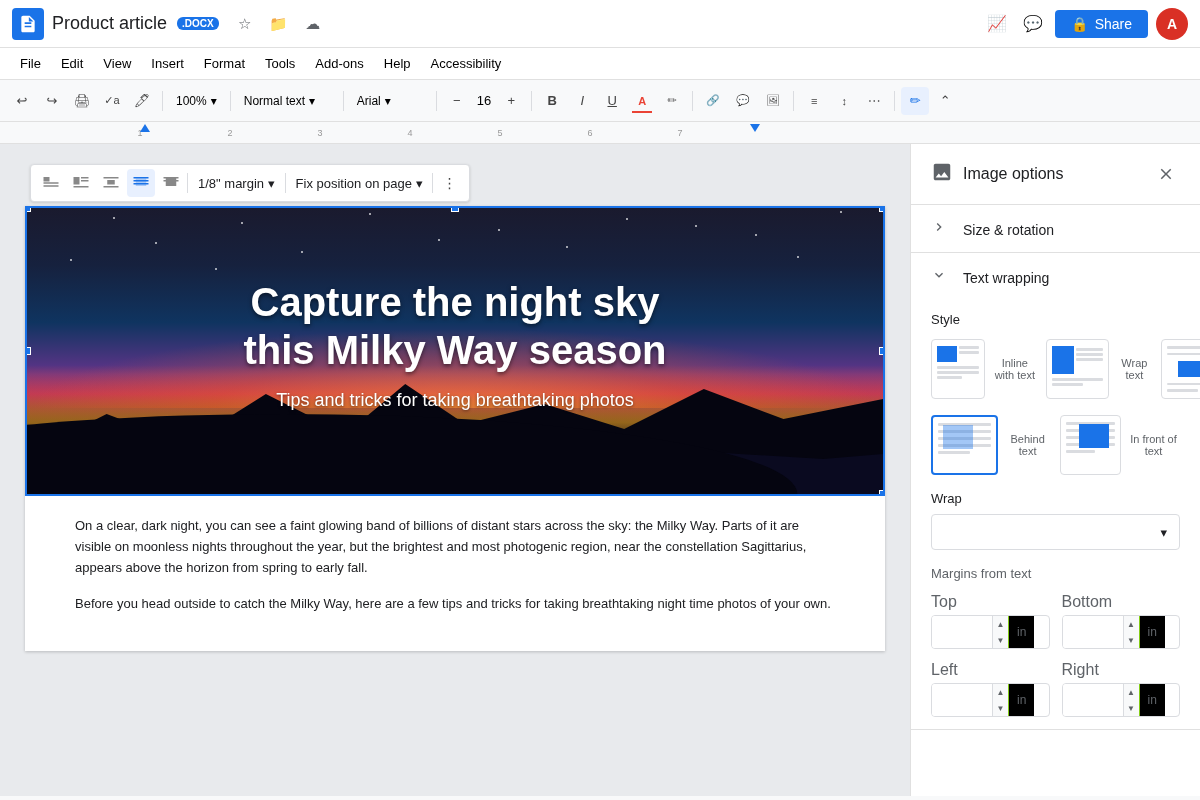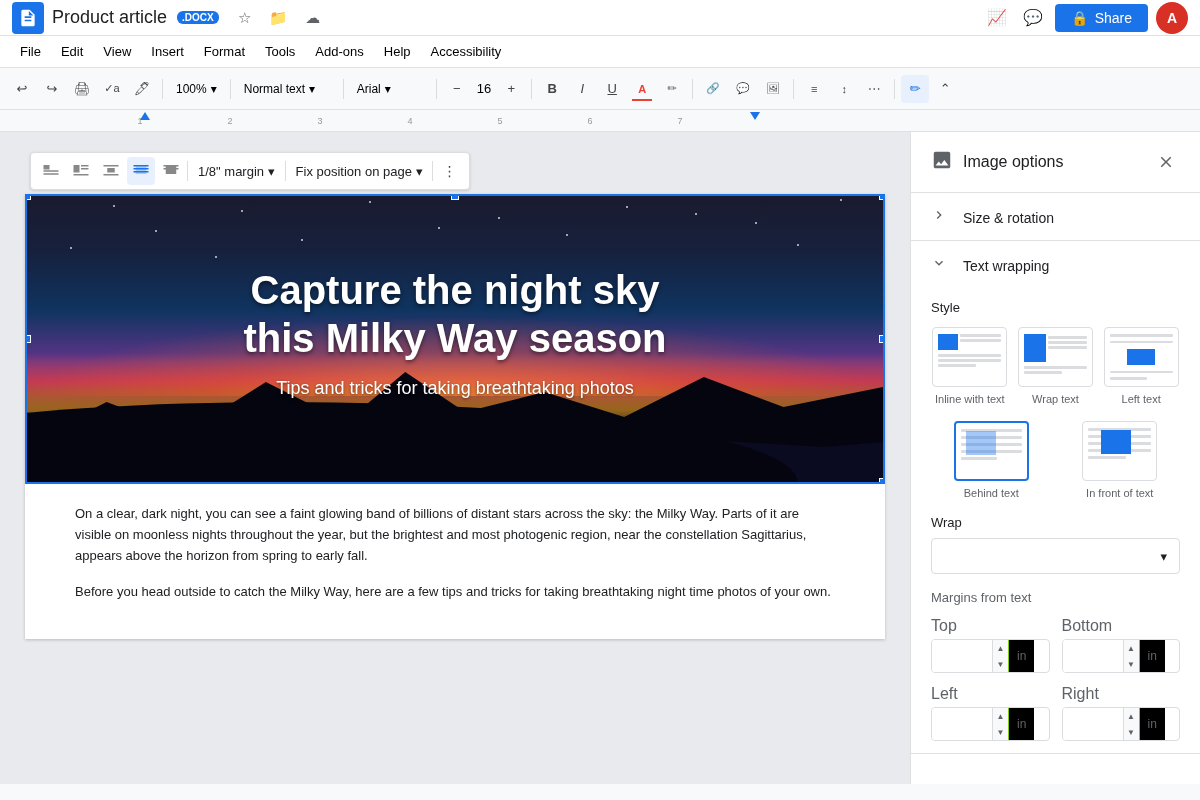--- a/index.html
+++ b/index.html
@@ -5,21 +5,21 @@
     * { box-sizing: border-box; margin: 0; padding: 0; }
     body { font-family: 'Arial', sans-serif; font-size: 13px; background: #f8f9fa; overflow: hidden; width: 1200px; height: 800px; }
 
     
     .top-bar {
       display: flex;
       align-items: center;
       background: #fff;
       border-bottom: 1px solid #e0e0e0;
       padding: 4px 12px;
-      height: 36px;
+      height: 48px;
       gap: 8px;
     }
     .top-bar-left { display: flex; align-items: center; gap: 8px; flex: 1; }
     .app-icon { width: 32px; height: 32px; background: #1a73e8; border-radius: 4px; display: flex; align-items: center; justify-content: center; }
     .app-icon svg { fill: white; }
     .doc-title { font-size: 18px; color: #202124; font-weight: 400; margin-right: 4px; }
     .doc-badge { background: #1a73e8; color: white; font-size: 10px; font-weight: bold; padding: 1px 5px; border-radius: 6px; margin-right: 6px; }
     .icon-btn { width: 28px; height: 28px; display: flex; align-items: center; justify-content: center; cursor: pointer; border-radius: 4px; color: #5f6368; font-size: 16px; border: none; background: transparent; }
     .share-btn { background: #1a73e8; color: white; border: none; border-radius: 4px; padding: 6px 16px; font-size: 14px; cursor: pointer; display: flex; align-items: center; gap: 6px; font-weight: 500; }
     .avatar { width: 32px; height: 32px; border-radius: 50%; background: #d93025; display: flex; align-items: center; justify-content: center; color: white; font-weight: bold; font-size: 14px; overflow: hidden; }
@@ -173,21 +173,21 @@
       user-select: none;
     }
     .section-title { font-size: 14px; font-weight: 500; color: #202124; }
 
     
     .section-content { padding: 12px 20px; }
     .style-label { font-size: 13px; color: #202124; margin-bottom: 12px; font-weight: 500; }
 
     
     .style-grid { display: grid; grid-template-columns: repeat(3, 1fr); gap: 8px; margin-bottom: 16px; }
-    .style-option { display: flex; flex-direction: column; align-items: center; gap: 6px; cursor: pointer; }
+    .style-option { display: flex; flex-direction: row; align-items: center; gap: 6px; cursor: pointer; }
     .style-option-img {
       width: 75px; height: 60px;
       border: 1px solid #dadce0;
       border-radius: 4px;
       display: flex; flex-direction: column;
       padding: 6px 5px;
       gap: 2px;
       position: relative;
       background: #fff;
     }

